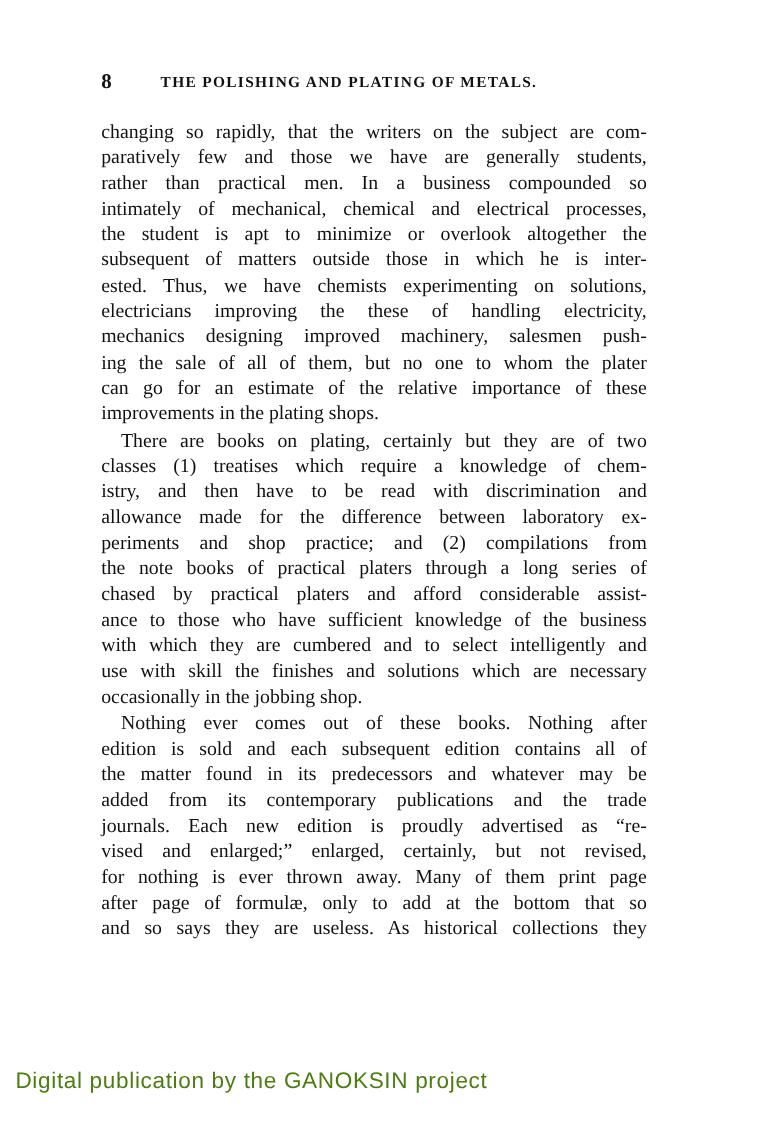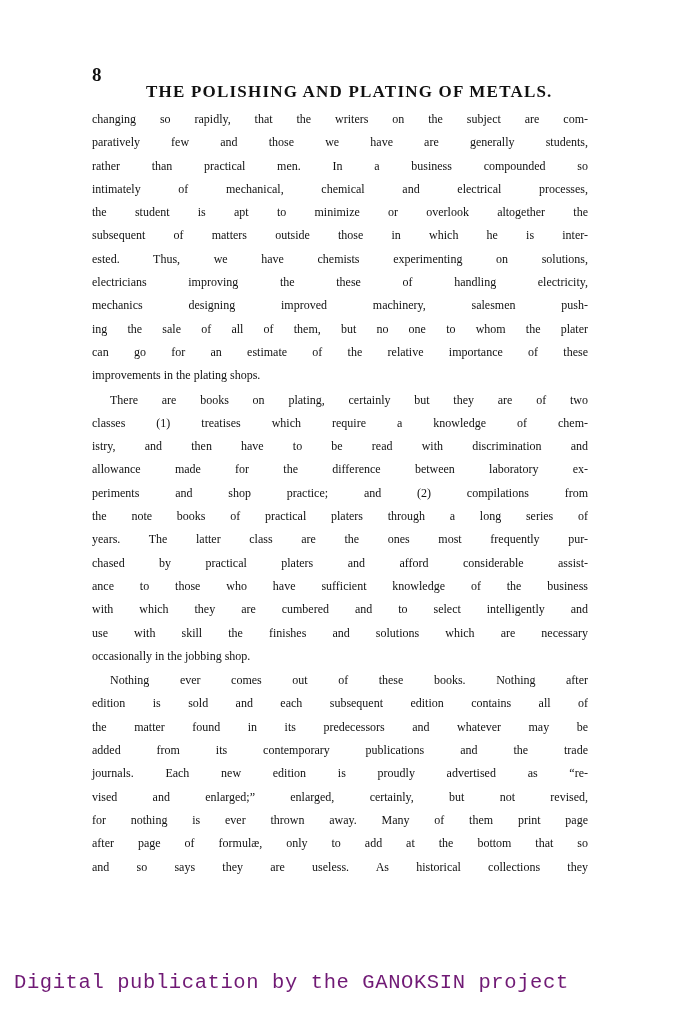--- a/index.html
+++ b/index.html
@@ -26,35 +26,35 @@
       position: absolute;
       left: 0;
       top: 0;
       font-size: 19px;
       font-weight: bold;
       line-height: 22px;
     }
     .running-title {
       position: absolute;
       left: 54px;
-      top: 20px;
-      font-size: 17px;
+      top: 4px;
+      font-size: 14px;
       font-weight: bold;
       letter-spacing: 1.2px;
       line-height: 16px;
       font-variant: small-caps;
       white-space: nowrap;
     }
     .body-text {
       position: absolute;
       left: 92px;
       top: 108px;
       width: 496px;
       font-family: "Liberation Serif", "DejaVu Serif", serif;
-      font-size: 12px;
+      font-size: 18px;
       line-height: 23.3px;
     }
     .body-text .line {
       display: block;
       text-align: justify;
       text-align-last: justify;
       white-space: nowrap;
       height: 23.3px;
       overflow: visible;
     }
@@ -67,24 +67,24 @@
     .body-text .para {
       margin: 0;
     }
     .body-text .para + .para {
       margin-top: 1px;
     }
     .footer-credit {
       position: absolute;
       left: 14px;
       top: 971px;
-      font-family: Liberation Mono, monospace;
+      font-family: Liberation Sans, sans-serif;
       font-size: 20.5px;
       letter-spacing: 0.6px;
-      color: #701a75;
+      color: #4d7c0f;
       white-space: nowrap;
     }
   </style>
 </head>
 <body>
 
 <div class="page-header">
   <span class="page-number">8</span>
   <span class="running-title">THE POLISHING AND PLATING OF METALS.</span>
 </div>
@@ -104,21 +104,20 @@
       <span class="line">can go for an estimate of the relative importance of these</span>
       <span class="line last">improvements in the plating shops.</span>
     </div>
     <div class="para">
       <span class="line indent">There are books on plating, certainly but they are of two</span>
       <span class="line">classes (1) treatises which require a knowledge of chem-</span>
       <span class="line">istry, and then have to be read with discrimination and</span>
       <span class="line">allowance made for the difference between laboratory ex-</span>
       <span class="line">periments and shop practice; and (2) compilations from</span>
       <span class="line">the note books of practical platers through a long series of</span>
-      <span class="line">years.  The latter class are the ones most frequently pur-</span>
       <span class="line">chased by practical platers and afford considerable assist-</span>
       <span class="line">ance to those who have sufficient knowledge of the business</span>
       <span class="line">with which they are cumbered and to select intelligently and</span>
       <span class="line">use with skill the finishes and solutions which are necessary</span>
       <span class="line last">occasionally in the jobbing shop.</span>
     </div>
     <div class="para">
       <span class="line indent">Nothing ever comes out of these books.  Nothing after</span>
       <span class="line">edition is sold and each subsequent edition contains all of</span>
       <span class="line">the matter found in its predecessors and whatever may be</span>

